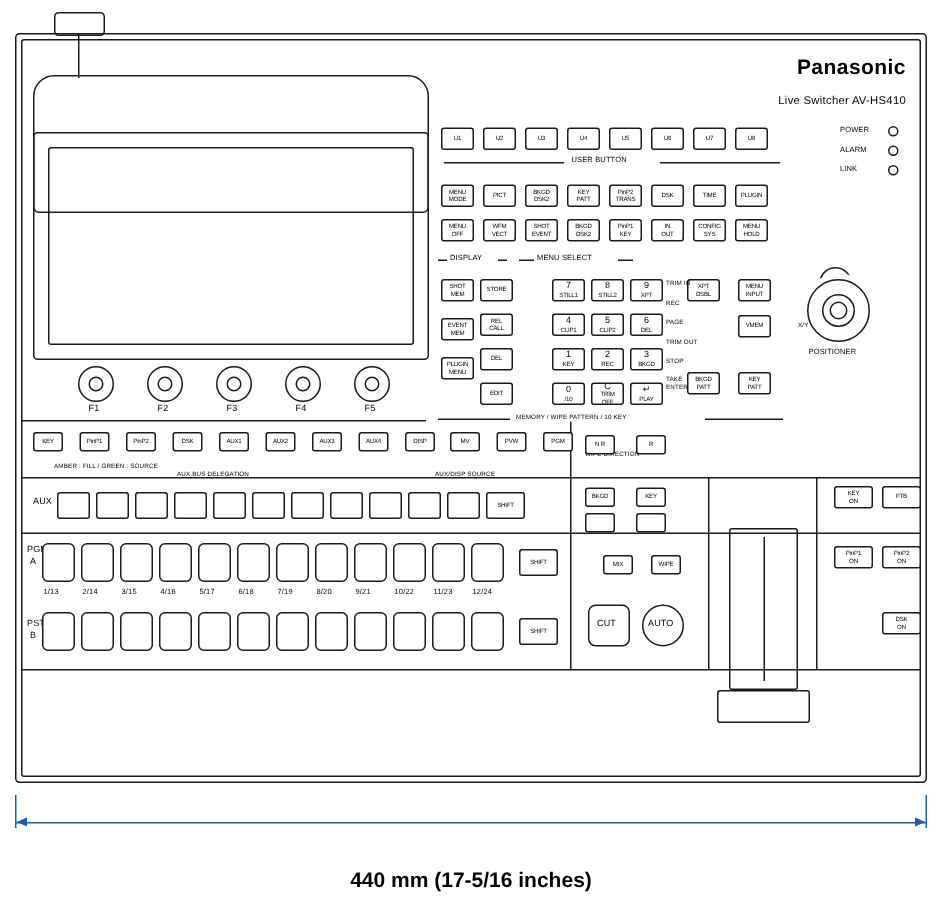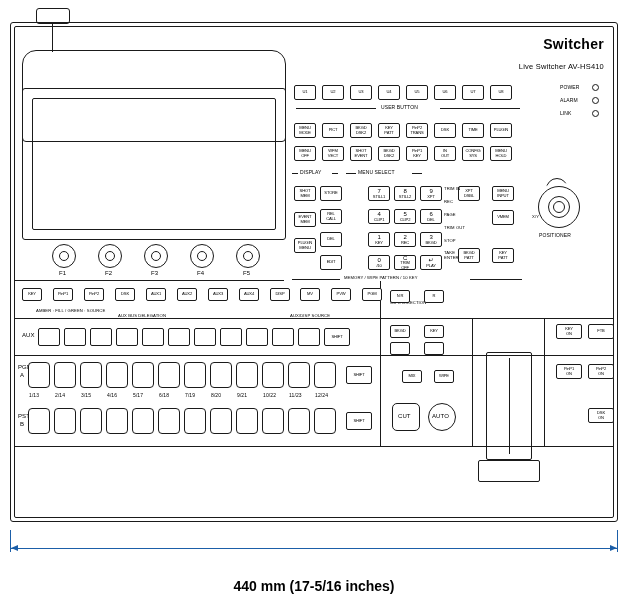--- a/index.html
+++ b/index.html
@@ -66,21 +66,21 @@
 </head>
 <body>
 
 <div id="root">
 
   <div class="panel panel-outer"></div>
   <div class="panel panel-inner"></div>
   <div class="hinge"></div>
   <div class="hinge-stem"></div>
 
-  <div class="brand">Switcher</div>
+  <div class="brand">Panasonic</div>
   <div class="modelline">Live Switcher  AV-HS410</div>
 
   <div class="lcd-hood"></div>
   <div class="lcd-frame"></div>
   <div class="lcd-screen"></div>
 
   <div class="lamp" style="left:592px;top:84px;"></div>
   <div class="lbl" style="left:560px;top:84px;">POWER</div>
   <div class="lamp" style="left:592px;top:97px;"></div>
   <div class="lbl" style="left:560px;top:97px;">ALARM</div>

